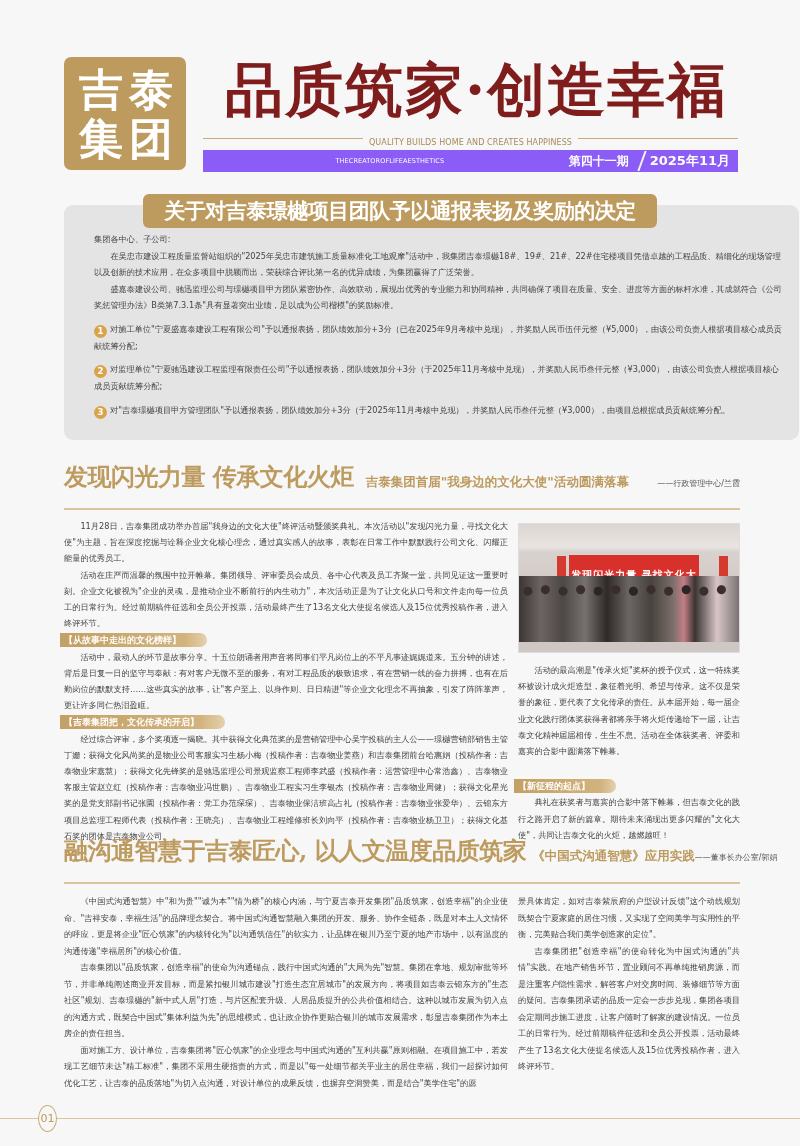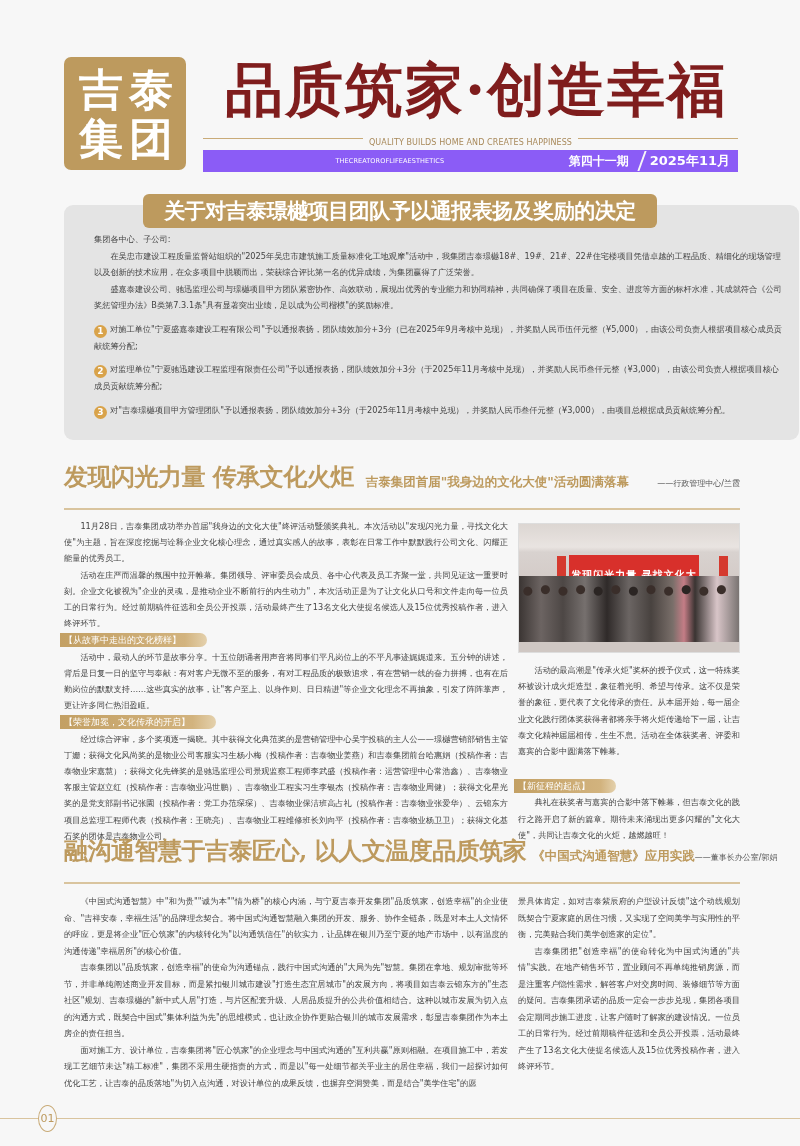--- a/index.html
+++ b/index.html
@@ -68,21 +68,21 @@
     font-family: "DejaVu Serif", "Liberation Serif", serif; font-weight: bold;
     color: #bd9a5e; font-size: 24px; letter-spacing: -0.5px; line-height: 1;
   }
   .headline .sub { color: #bd9a5e; font-size: 12.5px; font-weight: bold; margin-left: 12px; line-height: 1.2; }
   .headline .author { color: #555; font-size: 8px; margin-left: auto; line-height: 1.4; }
 
   .col { position: absolute; font-size: 8.2px; line-height: 16.2px; color: #444; text-align: justify; }
   .col p { text-indent: 2em; }
   .pill {
     display: inline-block; background: linear-gradient(90deg, #c3a064 0%, #d2b37e 85%, #e4d1ad 100%);
-    color: #fff; font-weight: normal; font-size: 9px; line-height: 14px; padding: 0 26px 0 4px;
+    color: #fff; font-weight: bold; font-size: 9px; line-height: 14px; padding: 0 26px 0 4px;
     border-radius: 0 8px 8px 0; margin: 2px 0 1px -4px; text-indent: 0;
   }
 
   
   .photo {
     position: absolute; left: 518px; top: 523px; width: 222px; height: 130px;
     background: linear-gradient(180deg, #dcd6d2 0%, #e9e4e1 18%, #d8d2cf 22%, #c9b9b4 100%);
     overflow: hidden; border: 1px solid #ddd;
   }
   .photo .screen {
@@ -152,21 +152,21 @@
   <span class="big">发现闪光力量  传承文化火炬</span>
   <span class="sub">吉泰集团首届"我身边的文化大使"活动圆满落幕</span>
   <span class="author">——行政管理中心/兰霞</span>
 </div>
 
 <div class="col" style="left:64px; top:518px; width:444px;">
   <p>11月28日，吉泰集团成功举办首届"我身边的文化大使"终评活动暨颁奖典礼。本次活动以"发现闪光力量，寻找文化大使"为主题，旨在深度挖掘与诠释企业文化核心理念，通过真实感人的故事，表彰在日常工作中默默践行公司文化、闪耀正能量的优秀员工。</p>
   <p>活动在庄严而温馨的氛围中拉开帷幕。集团领导、评审委员会成员、各中心代表及员工齐聚一堂，共同见证这一重要时刻。企业文化被视为"企业的灵魂，是推动企业不断前行的内生动力"，本次活动正是为了让文化从口号和文件走向每一位员工的日常行为。经过前期稿件征选和全员公开投票，活动最终产生了13名文化大使提名候选人及15位优秀投稿作者，进入终评环节。</p>
   <div class="pill">【从故事中走出的文化榜样】</div>
   <p>活动中，最动人的环节是故事分享。十五位朗诵者用声音将同事们平凡岗位上的不平凡事迹娓娓道来。五分钟的讲述，背后是日复一日的坚守与奉献：有对客户无微不至的服务，有对工程品质的极致追求，有在营销一线的奋力拼搏，也有在后勤岗位的默默支持……这些真实的故事，让"客户至上、以身作则、日日精进"等企业文化理念不再抽象，引发了阵阵掌声，更让许多同仁热泪盈眶。</p>
-  <div class="pill">【荣誉加冕，文化传承的开启】</div>
+  <div class="pill">【吉泰集团把，文化传承的开启】</div>
   <p>经过综合评审，多个奖项逐一揭晓。其中获得文化典范奖的是营销管理中心吴宇投稿的主人公——璟樾营销部销售主管丁姗；获得文化风尚奖的是物业公司客服实习生杨小梅（投稿作者：吉泰物业姜燕）和吉泰集团前台哈惠娟（投稿作者：吉泰物业宋嘉慧）；获得文化先锋奖的是驰迅监理公司景观监察工程师李武盛（投稿作者：运营管理中心常浩鑫）、吉泰物业客服主管赵立红（投稿作者：吉泰物业冯世鹏）、吉泰物业工程实习生李银杰（投稿作者：吉泰物业周健）；获得文化星光奖的是党支部副书记张園（投稿作者：党工办范琛琛）、吉泰物业保洁班高占礼（投稿作者：吉泰物业张爱华）、云锦东方项目总监理工程师代表（投稿作者：王晓亮）、吉泰物业工程维修班长刘向平（投稿作者：吉泰物业杨卫卫）；获得文化基石奖的团体是吉泰物业公司。</p>
 </div>
 
 <div class="photo">
   <div class="flag" style="left:38px;"></div>
   <div class="flag" style="left:200px;"></div>
   <div class="screen">发现闪光力量 寻找文化大使</div>
   <div class="crowd"></div>
   <div class="floor"></div>
 </div>

